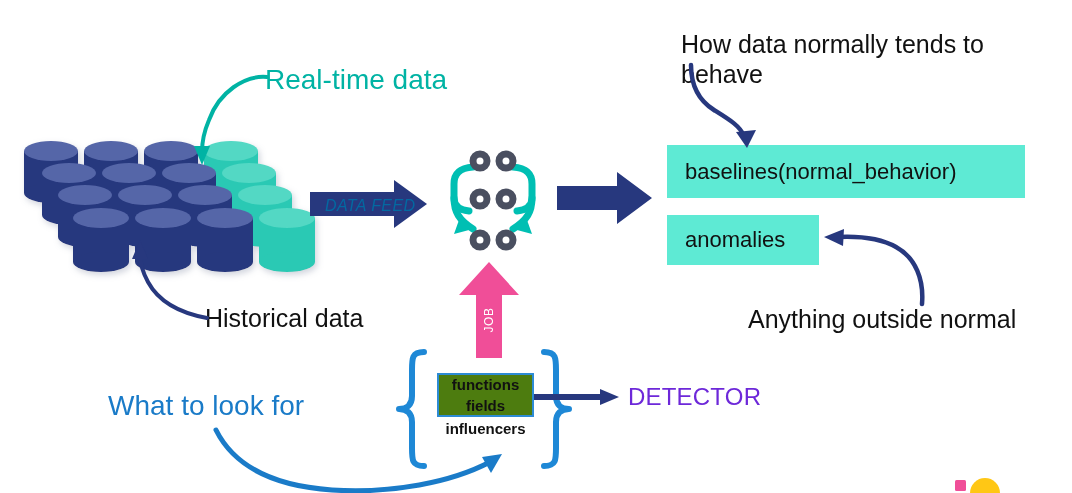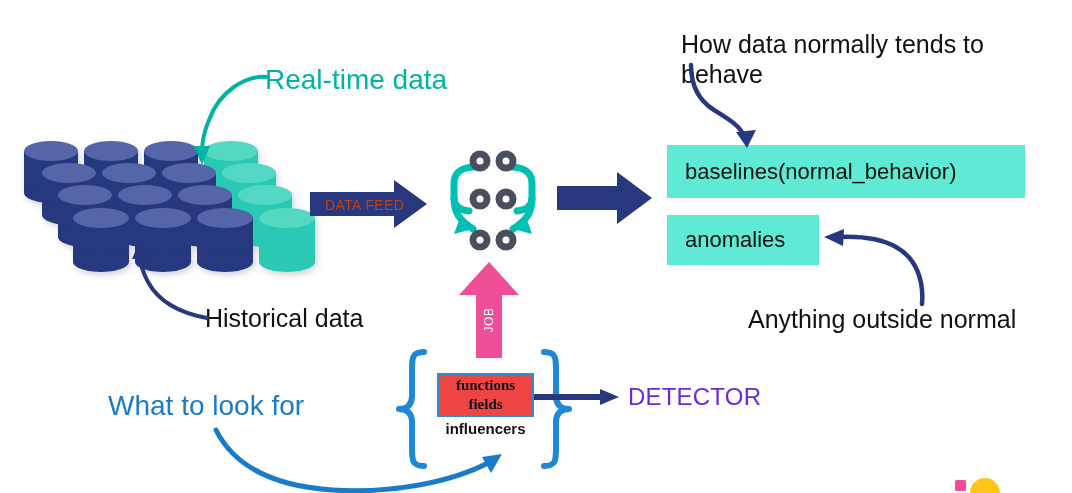--- a/index.html
+++ b/index.html
@@ -10,25 +10,25 @@
   .abs{position:absolute;}
   svg{display:block;overflow:visible;}
 
   
   .t-black{color:#111111;font-size:25px;line-height:30px;white-space:pre-line;}
   .t-teal{color:#00B3A4;font-size:28px;line-height:32px;}
   .t-blue{color:#1A7BC8;font-size:28px;line-height:32px;}
   .t-detector{color:#6d28d9;font-size:24px;line-height:28px;letter-spacing:.2px;}
   .yellowbox{background:#5eead4;color:#111111;font-size:22px;line-height:22px;
              display:flex;align-items:center;padding-left:18px;box-sizing:border-box;}
-  .feedlabel{color:#c2410c;font-size:14px;letter-spacing:.4px;font-weight:400;}
+  .feedlabel{color:#0369a1;font-size:16px;letter-spacing:.4px;font-weight:400;font-style:italic;}
   .joblabel{color:#ffffff;font-size:12px;letter-spacing:.6px;
             transform:rotate(-90deg);transform-origin:center center;white-space:nowrap;}
-  .fnbox{border:2px solid #2D8BD4;background:#ef4444;box-sizing:border-box;
-         display:flex;flex-direction:column;align-items:center;justify-content:center;font-family:Liberation Serif, serif;}
+  .fnbox{border:2px solid #2D8BD4;background:#4d7c0f;box-sizing:border-box;
+         display:flex;flex-direction:column;align-items:center;justify-content:space-between;}
   .fnbox span{font-size:15px;font-weight:bold;color:#111;line-height:19px;}
   .influencers{font-size:15px;font-weight:bold;color:#111;line-height:19px;text-align:center;}
 </style>
 </head>
 <body>
 
 <div id="stage">
 
   <div class="abs" style="left:10px;top:130px;">
     <svg width="280" height="135" viewBox="0 0 280 135">

